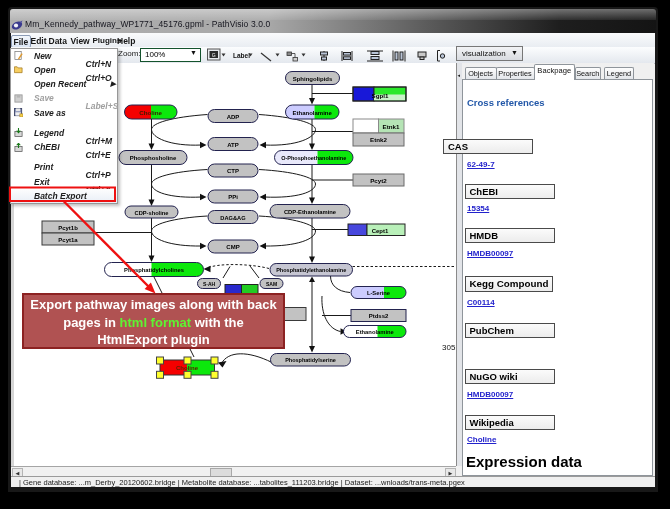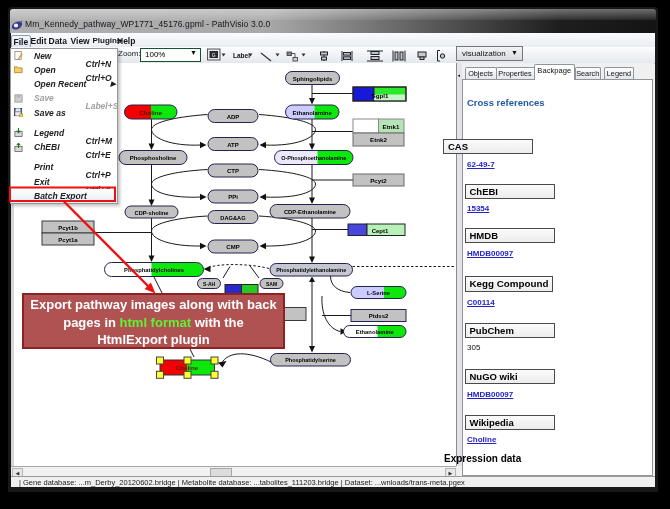--- a/index.html
+++ b/index.html
@@ -134,26 +134,26 @@
 <div class="abs" style="left:467px;top:97px;font-size:9.5px;font-weight:bold;color:#2257a8;z-index:2;">Cross references</div>
 <div class="secbox" style="left:443px;top:139px;">CAS</div>
 <div class="lnk" style="left:467px;top:159.5px;">62-49-7</div>
 <div class="secbox" style="left:464.5px;top:183.5px;">ChEBI</div>
 <div class="lnk" style="left:467px;top:204px;">15354</div>
 <div class="secbox" style="left:464.5px;top:228px;">HMDB</div>
 <div class="lnk" style="left:467px;top:248.5px;">HMDB00097</div>
 <div class="secbox" style="left:464.5px;top:275.5px;width:82px;height:14px;font-size:9.8px;line-height:14.5px;">Kegg Compound</div>
 <div class="lnk" style="left:467px;top:297.5px;">C00114</div>
 <div class="secbox" style="left:464.5px;top:322.5px;">PubChem</div>
-<div class="abs" style="left:467px;top:343px;font-size:8px;color:#111;z-index:2;">305</div>
+<div class="abs" style="left:442px;top:343px;font-size:8px;color:#111;z-index:2;">305</div>
 <div class="secbox" style="left:464.5px;top:368.5px;">NuGO wiki</div>
 <div class="lnk" style="left:467px;top:389.5px;">HMDB00097</div>
 <div class="secbox" style="left:464.5px;top:414.5px;">Wikipedia</div>
 <div class="lnk" style="left:467px;top:435px;">Choline</div>
-<div class="abs" style="left:444px;top:452.5px;font-size:10px;font-weight:bold;color:#000;z-index:2;">Expression data</div>
+<div class="abs" style="left:466px;top:452.5px;font-size:15px;font-weight:bold;color:#000;z-index:2;">Expression data</div>
 <div id="canvas" class="abs"></div>
 <svg class="abs" style="left:14px;top:63px;" width="442" height="403" viewBox="14 63 442 403" font-family="Liberation Sans">
 <g stroke="#1a1a1a" stroke-width="1" fill="none">
 
   <path d="M151.5 119 V146"></path>
   <path d="M151.5 164.5 V201.5"></path>
   <path d="M151.5 218 V258"></path>
   <path d="M312 84.5 V100"></path>
   <path d="M312 118.5 V146"></path>
   <path d="M312 164.5 V200"></path>

